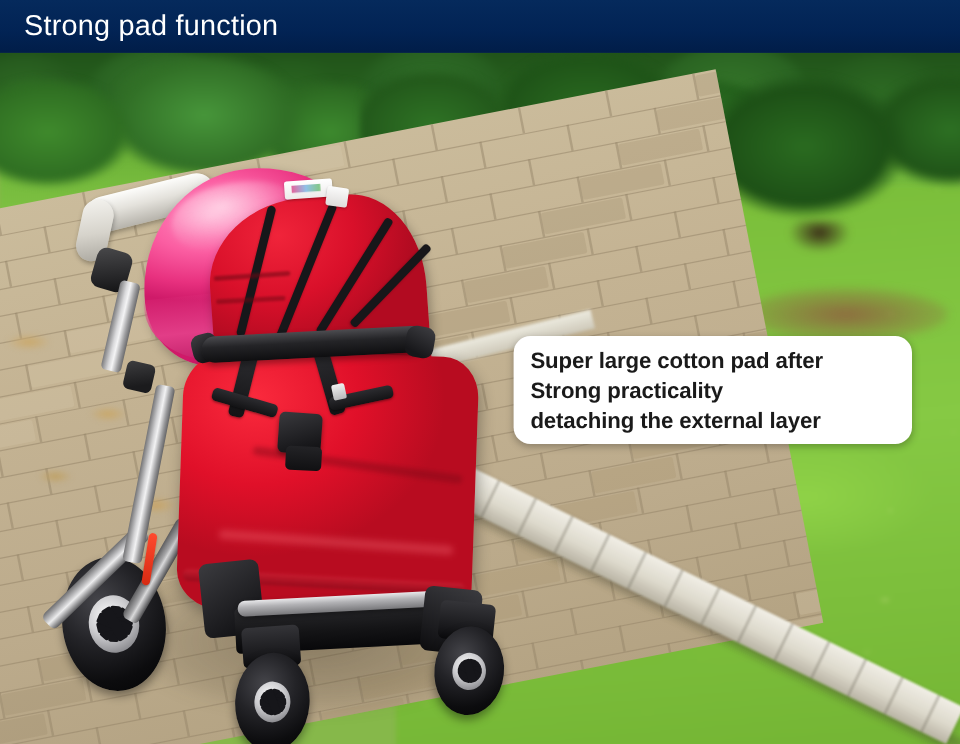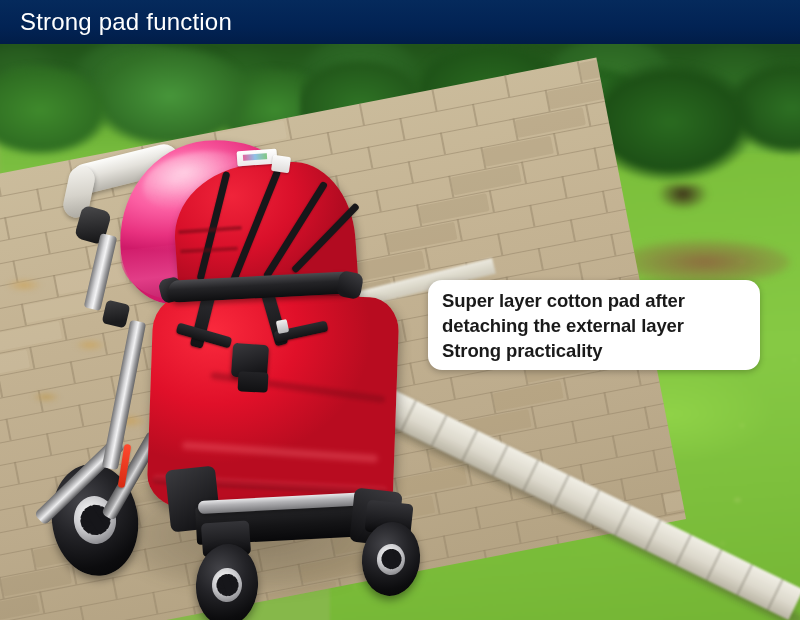--- a/index.html
+++ b/index.html
@@ -1134,19 +1134,19 @@
           <div class="spoke" style="width: 7px; height: 20px; left: 25.5px; top: 27px; transform: rotate(48deg);"></div>
           <div class="spoke" style="width: 7px; height: 20px; left: 25.5px; top: 27px; transform: rotate(84deg);"></div>
           <div class="spoke" style="width: 7px; height: 20px; left: 25.5px; top: 27px; transform: rotate(120deg);"></div>
           <div class="spoke" style="width: 7px; height: 20px; left: 25.5px; top: 27px; transform: rotate(156deg);"></div>
         </div>
     </div>
   </div>
 
   <div class="callout">
     <div class="callout-text">
-      <span class="callout-line">Super layer cotton pad after</span>
+      <span class="callout-line">Super large cotton pad after</span>
+      <span class="callout-line">Strong practicality</span>
       <span class="callout-line">detaching the external layer</span>
-      <span class="callout-line">Strong practicality</span>
     </div>
   </div>
 
 </div>
 
 </body></html>

